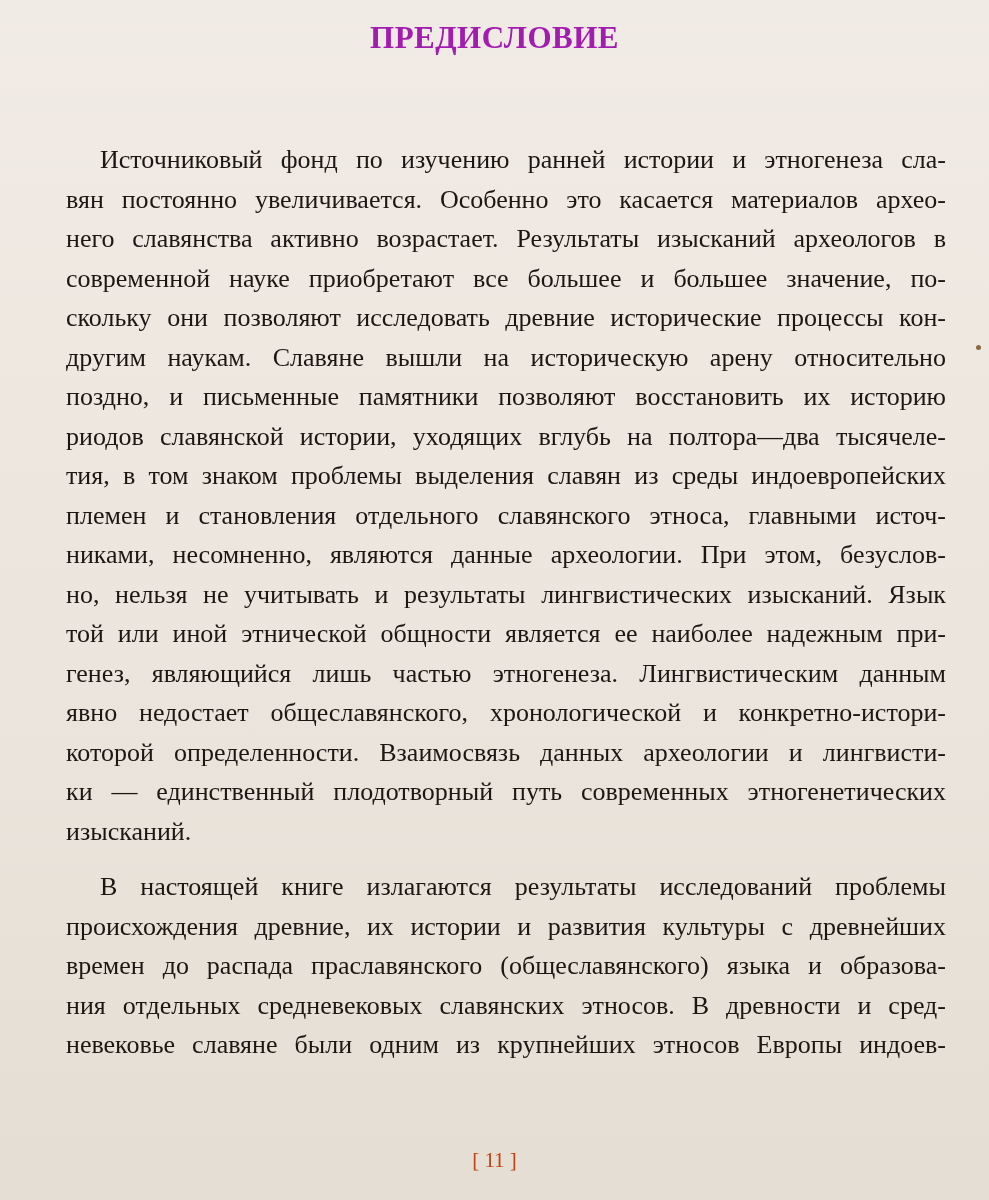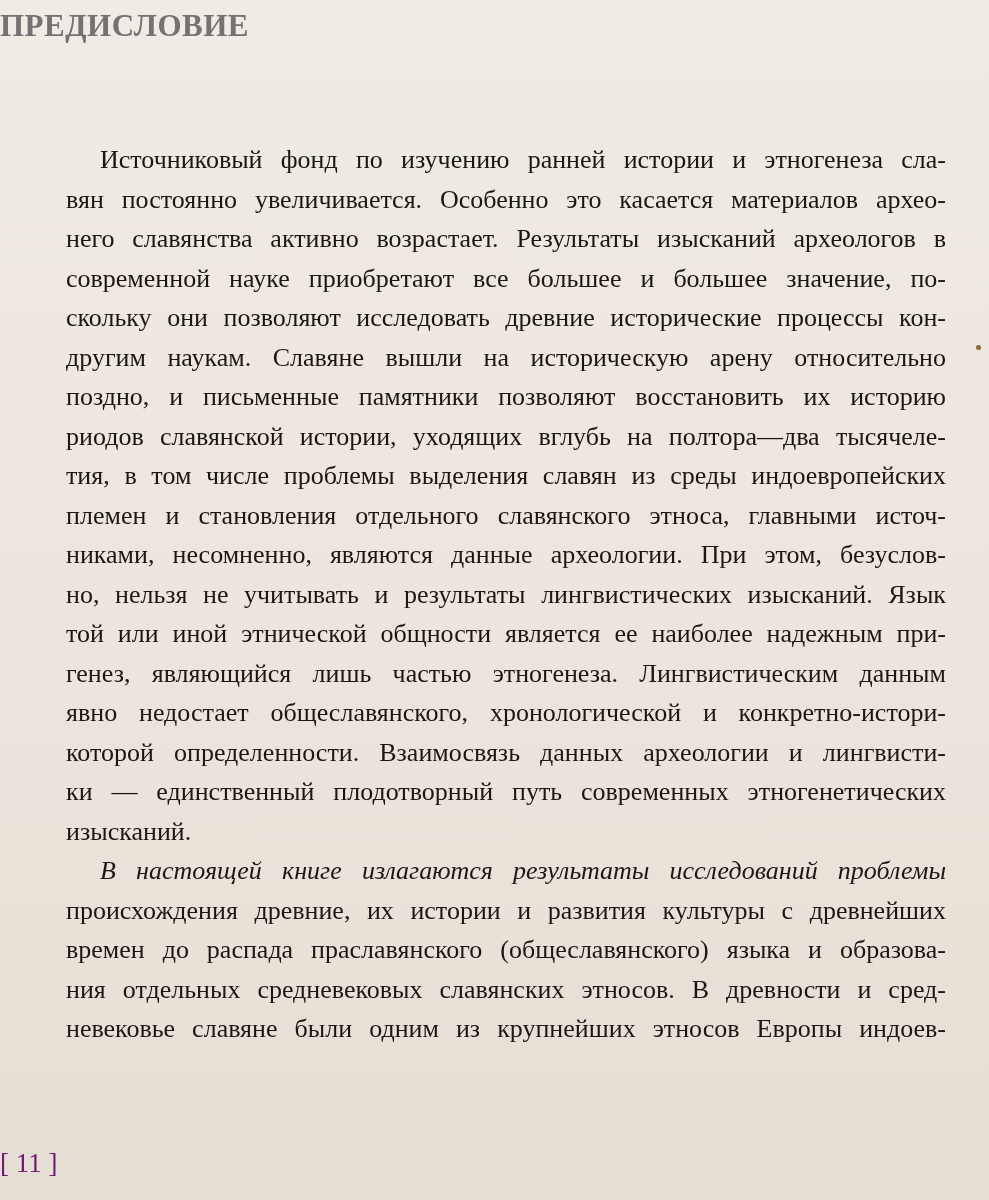--- a/index.html
+++ b/index.html
@@ -29,53 +29,53 @@
       line-height: 26px;
       color: rgba(60,50,40,0.07);
       transform: scaleX(-1);
       white-space: nowrap;
       overflow: hidden;
       pointer-events: none;
     }
     .title {
       position: absolute;
       left: 0; right: 0;
-      top: 8px;
-      text-align: left;
+      top: 20px;
+      text-align: center;
       font-size: 31px;
       font-weight: bold;
       letter-spacing: 0.5px;
-      color: #737373;
+      color: #a21caf;
     }
     .text {
       position: absolute;
       left: 66px;
       top: 140px;
       width: 880px;
     }
     .line {
       display: block;
       height: 39.5px;
       font-size: 26px;
       line-height: 39.5px;
       white-space: nowrap;
       text-align: justify;
       text-align-last: justify;
       word-spacing: 1px;
     }
     .line.indent { padding-left: 34px; }
     .line.last { text-align-last: left; }
-    .line.gap { margin-top: 0; font-style: italic; }
+    .line.gap { margin-top: 16px; }
     .page-number {
       position: absolute;
       left: 0; right: 0;
       top: 1148px;
-      text-align: left;
-      font-size: 27px;
-      color: #701a75;
+      text-align: center;
+      font-size: 21px;
+      color: #c2410c;
     }
     .speck {
       position: absolute;
       left: 976px; top: 345px;
       width: 5px; height: 5px;
       border-radius: 50%;
       background: #8a6a3c;
     }
   </style>
 </head>
@@ -93,21 +93,21 @@
 
     <div>
       <span class="line indent">Источниковый фонд по изучению ранней истории и этногенеза сла-</span>
       <span class="line">вян постоянно увеличивается. Особенно это касается материалов архео-</span>
       <span class="line">него славянства активно возрастает. Результаты изысканий археологов в</span>
       <span class="line">современной науке приобретают все большее и большее значение, по-</span>
       <span class="line">скольку они позволяют исследовать древние исторические процессы кон-</span>
       <span class="line">другим наукам. Славяне вышли на историческую арену относительно</span>
       <span class="line">поздно, и письменные памятники позволяют восстановить их историю</span>
       <span class="line">риодов славянской истории, уходящих вглубь на полтора—два тысячеле-</span>
-      <span class="line">тия, в том числе проблемы выделения славян из среды индоевропейских</span>
+      <span class="line">тия, в том знаком проблемы выделения славян из среды индоевропейских</span>
       <span class="line">племен и становления отдельного славянского этноса, главными источ-</span>
       <span class="line">никами, несомненно, являются данные археологии. При этом, безуслов-</span>
       <span class="line">но, нельзя не учитывать и результаты лингвистических изысканий. Язык</span>
       <span class="line">той или иной этнической общности является ее наиболее надежным при-</span>
       <span class="line">генез, являющийся лишь частью этногенеза. Лингвистическим данным</span>
       <span class="line">явно недостает общеславянского, хронологической и конкретно-истори-</span>
       <span class="line">которой определенности. Взаимосвязь данных археологии и лингвисти-</span>
       <span class="line">ки — единственный плодотворный путь современных этногенетических</span>
       <span class="line last">изысканий.</span>
     </div>

